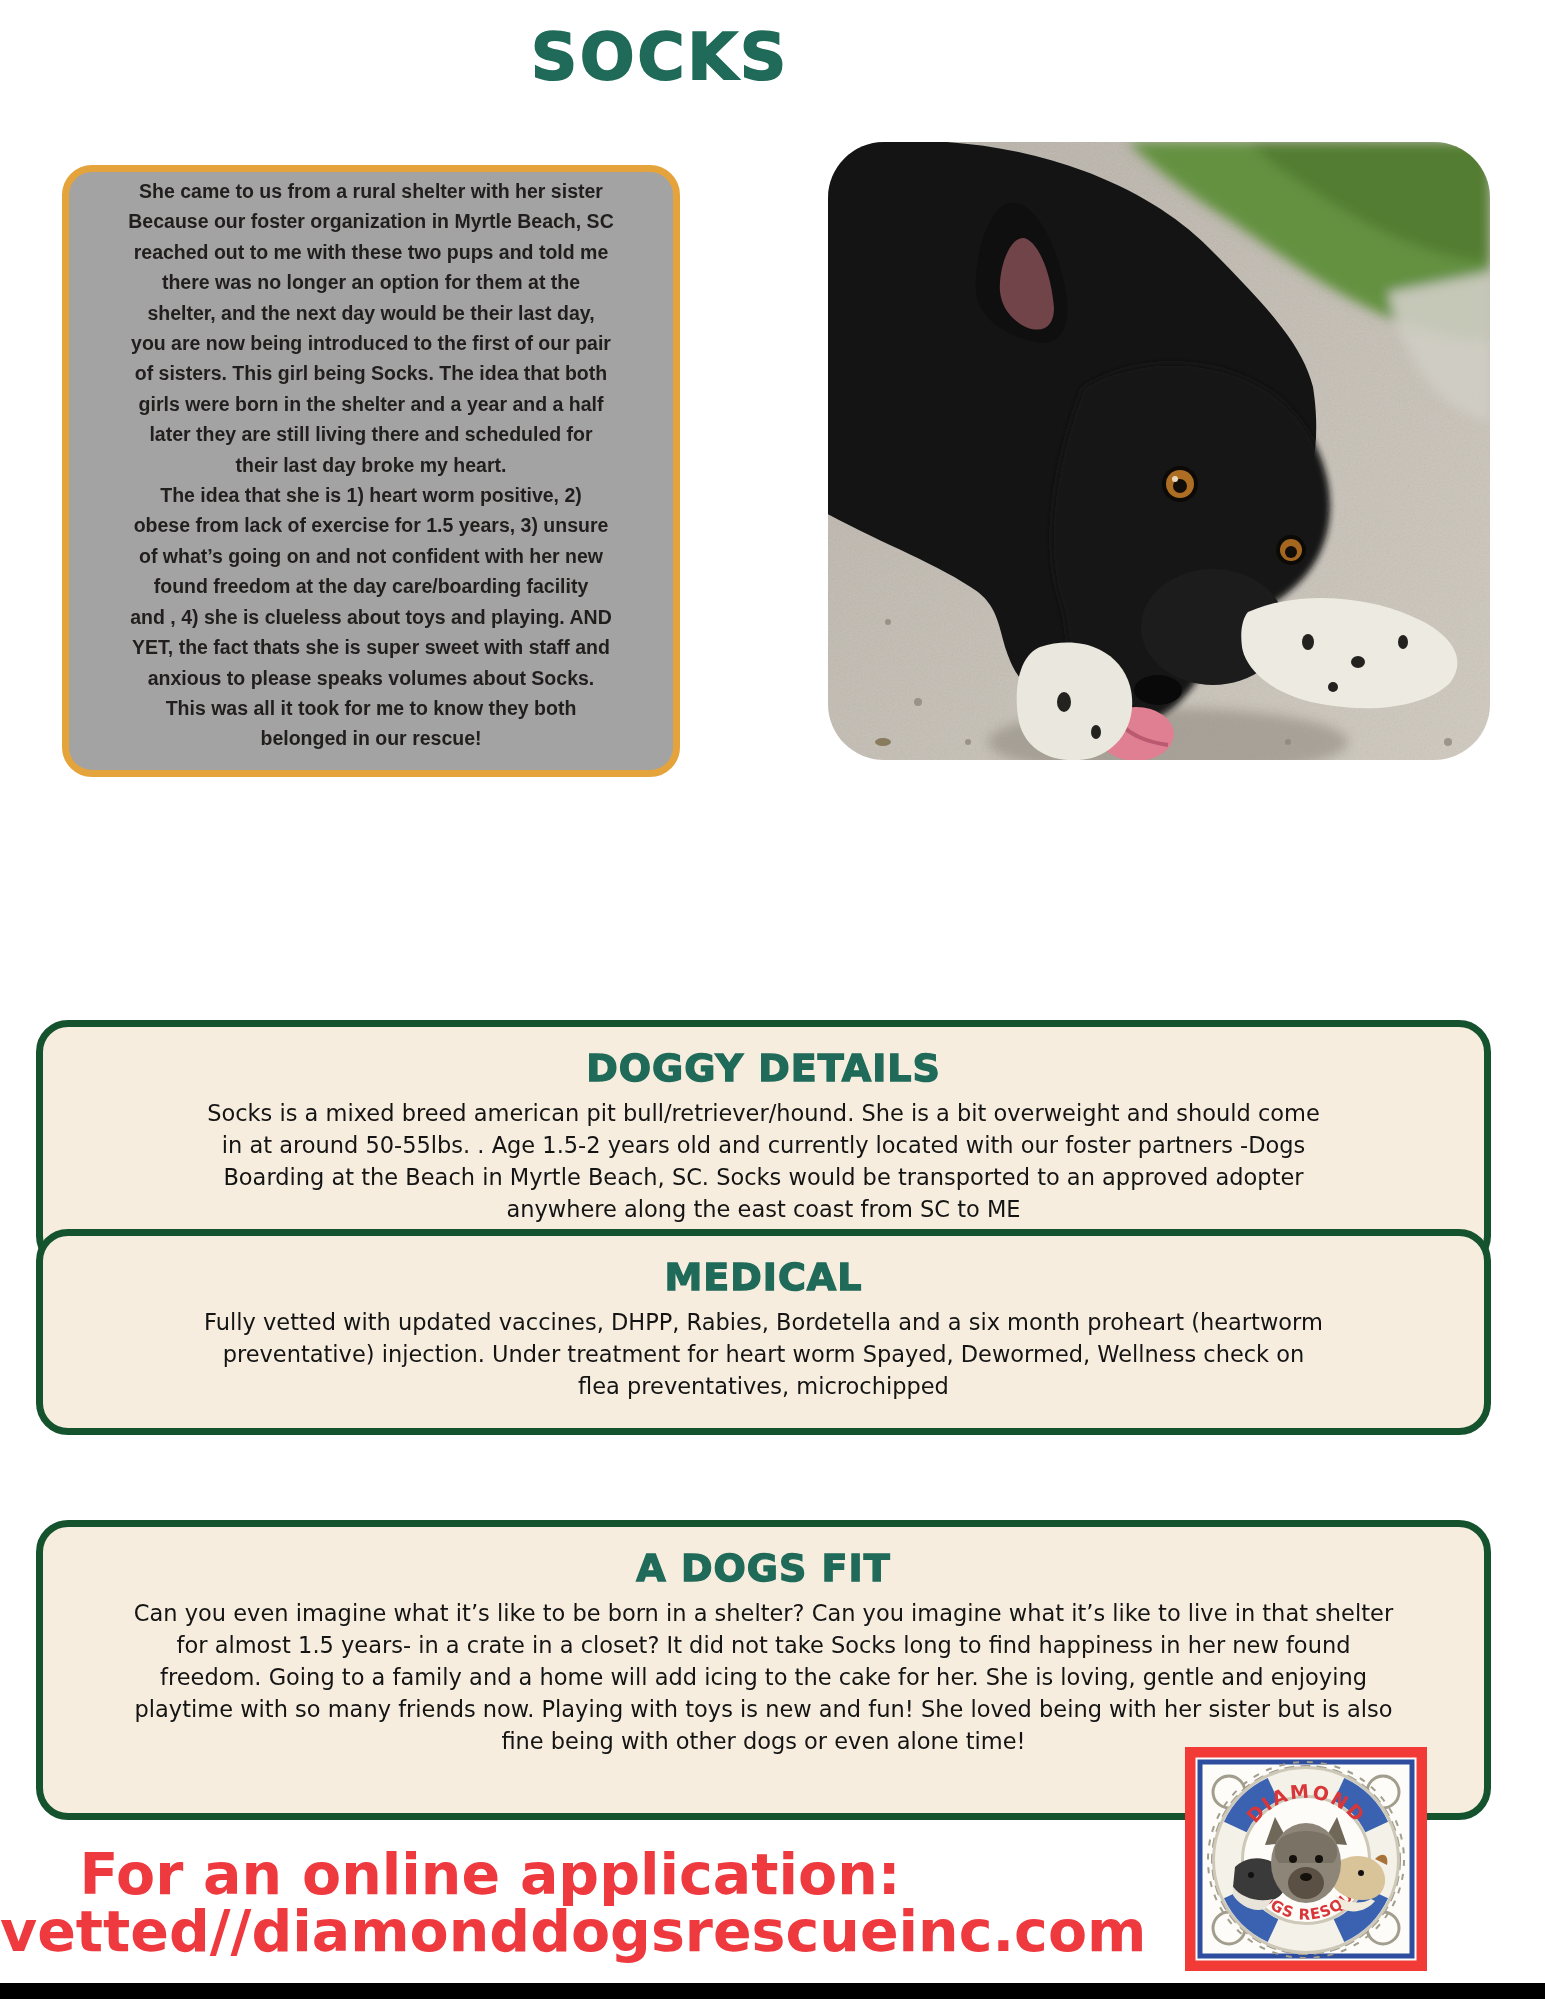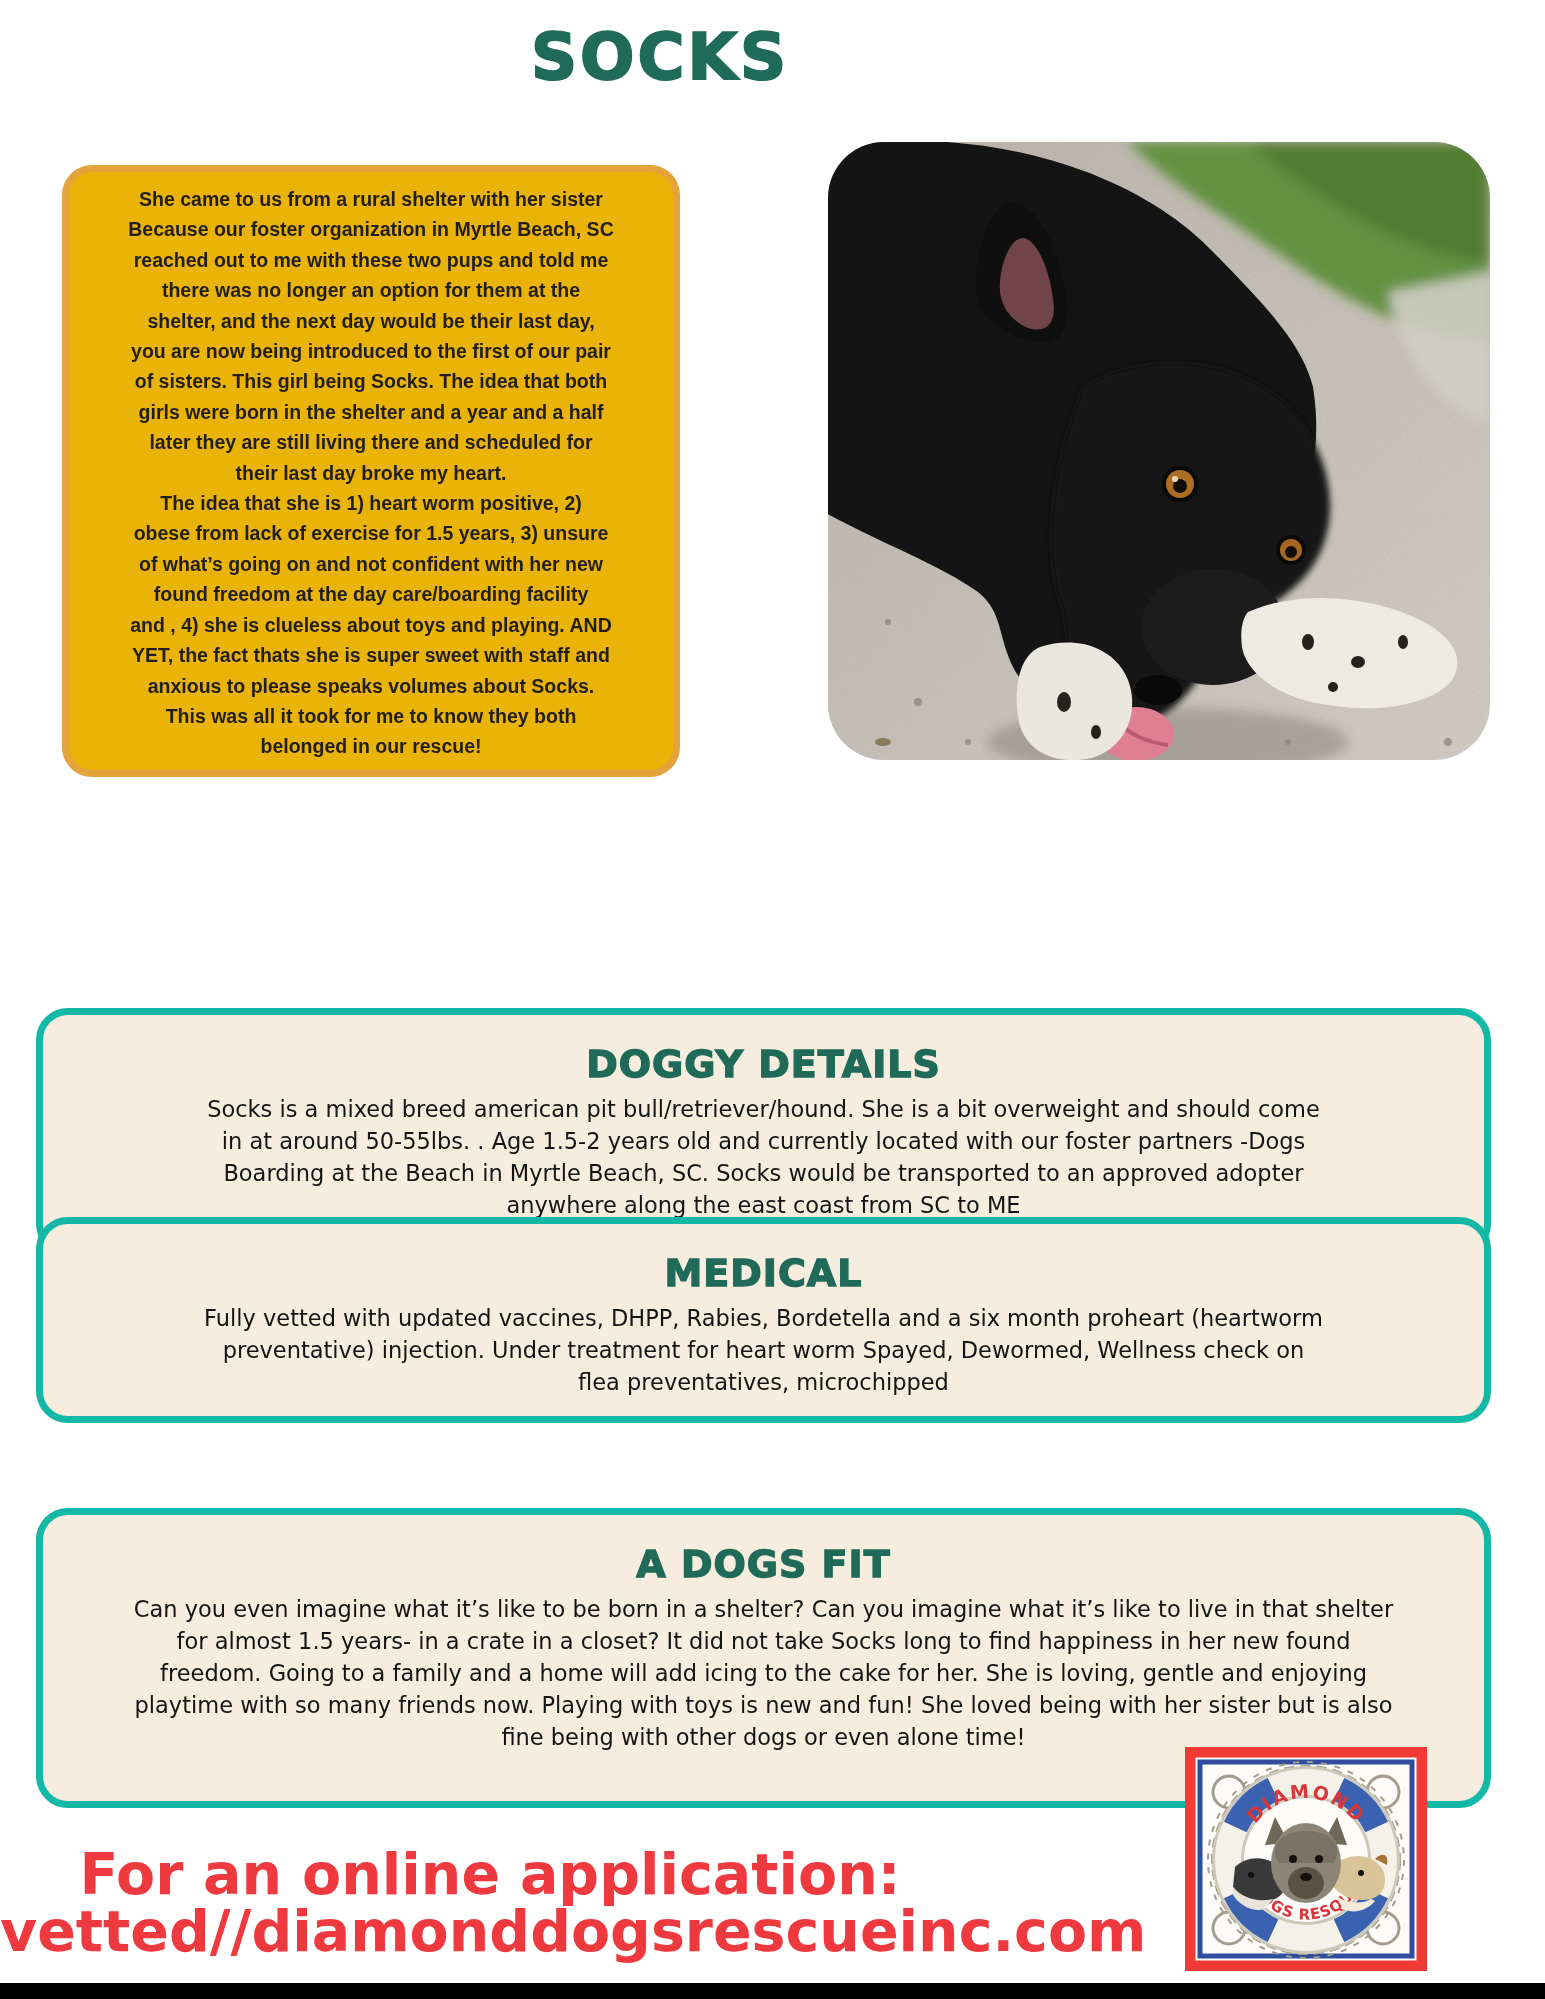--- a/index.html
+++ b/index.html
@@ -5,32 +5,32 @@
   html,body{margin:0;padding:0;background:#ffffff;}
   #page{position:relative;width:1545px;height:1999px;background:#ffffff;overflow:hidden;
         font-family:"DejaVu Sans",sans-serif;}
   .abs{position:absolute;}
 
   .title{left:0;top:14px;width:1320px;text-align:center;
          font-weight:700;font-size:64px;line-height:86px;letter-spacing:3px;
          color:#1F6A58;-webkit-text-stroke:2px #1F6A58;}
 
   .intro-box{left:62px;top:165px;width:618px;height:612px;box-sizing:border-box;
-             background:#eab308;border:7px solid #E5A33C;border-radius:30px;
-             padding:12px 8px;}
+             background:#a3a3a3;border:7px solid #E5A33C;border-radius:30px;
+             padding:4px 8px;}
   .intro-text{font-family:"Liberation Sans",sans-serif;font-weight:700;
               font-size:19.5px;line-height:30.4px;color:#221E1E;
               text-align:center;white-space:pre-line;}
 
   .photo{left:828px;top:142px;width:662px;height:618px;border-radius:56px;overflow:hidden;}
   .photo svg{display:block;}
 
   .section-box{left:36px;width:1455px;box-sizing:border-box;background:#F6EDDE;
-               border:7px solid #14b8a6;border-radius:32px;text-align:center;
-               padding-top:24px;}
+               border:7px solid #14532d;border-radius:32px;text-align:center;
+               padding-top:16px;margin-top:12px;}
   .box-details{top:1008px;height:248px;}
   .box-medical{top:1217px;height:206px;}
   .box-goodfit{top:1508px;height:300px;}
   .section-heading{font-weight:700;font-size:38px;line-height:50px;letter-spacing:1px;
                    color:#1F6A58;-webkit-text-stroke:1.4px #1F6A58;}
   .section-body{font-weight:400;font-size:22.5px;line-height:32px;color:#141414;
                 white-space:pre-line;margin-top:4px;padding:0 24px;}
 
   .cta{left:0;top:1846px;width:980px;text-align:center;color:#EE393F;
        font-weight:700;font-size:57px;line-height:57px;}

